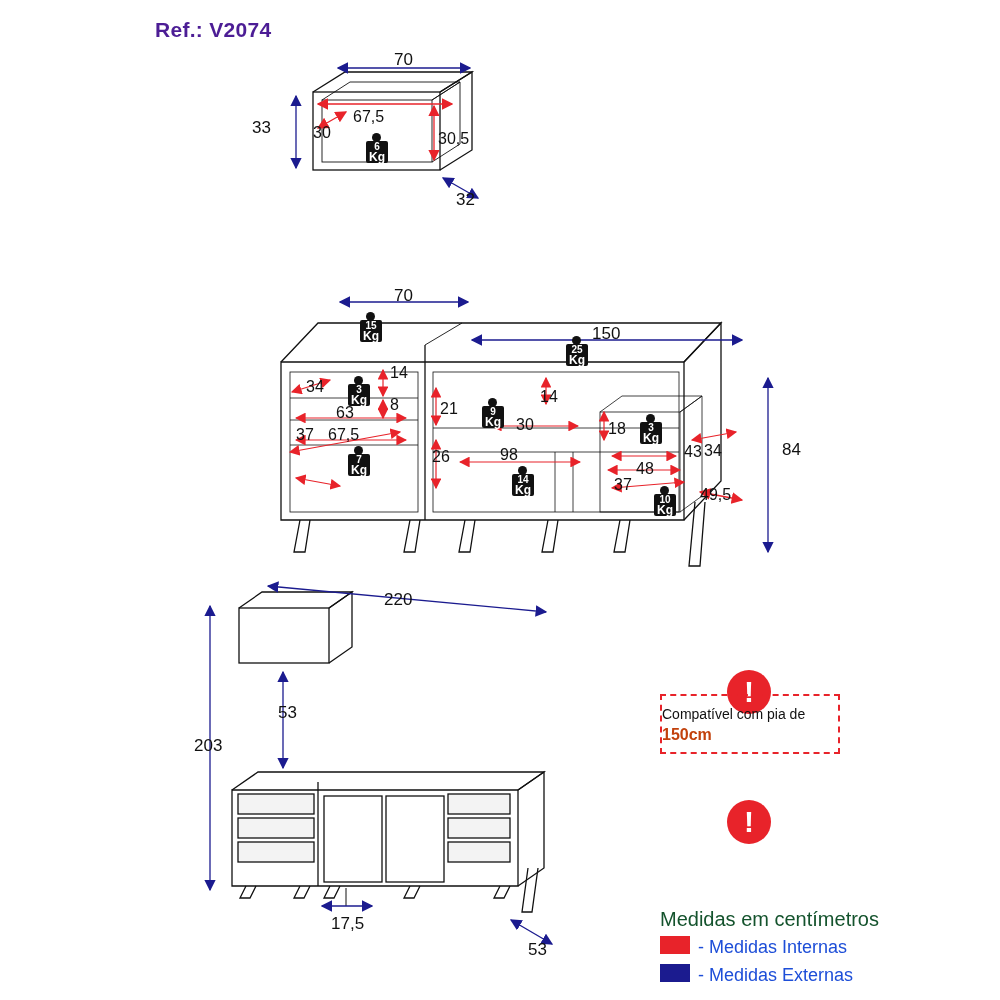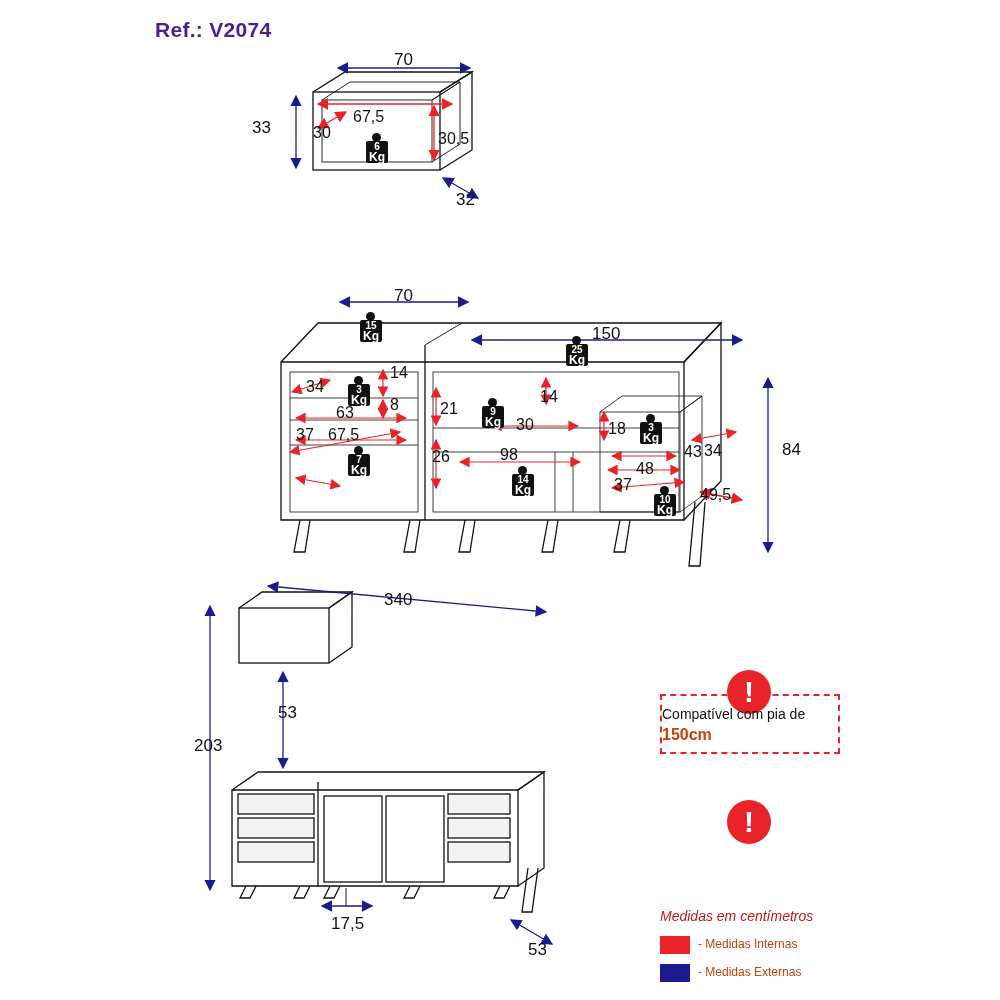--- a/index.html
+++ b/index.html
@@ -55,24 +55,24 @@
   .note .t1{font-size:14px;}
   .note .t2{font-size:16px;font-weight:bold;color:#c2410c;}
   .bang{
     position:absolute;
     width:44px;height:44px;border-radius:50%;
     background:#e8232a;color:#fff;
     font-size:30px;font-weight:bold;
     line-height:44px;text-align:center;
   }
   .legend-title{
-    position:absolute;font-size:14px;color:#b91c1c;font-style:italic;
+    position:absolute;font-size:20px;color:#14532d;
   }
   .swatch{position:absolute;width:30px;height:18px;}
-  .legend-text{position:absolute;font-size:12px;color:#c2410c;}
+  .legend-text{position:absolute;font-size:18px;color:#1d4ed8;}
 </style>
 </head>
 <body>
 
 <div class="stage">
 
   <div class="ref-title">Ref.: V2074</div>
 
   <svg class="diagram" viewBox="0 0 1000 1000">
     <defs>
@@ -289,21 +289,21 @@
     <span class="n">14</span>
     <span class="u">Kg</span>
   </div>
 
   <div class="kgdot" style="left:660px;top:486px;"></div>
   <div class="kgbadge" style="left:654px;top:494px;">
     <span class="n">10</span>
     <span class="u">Kg</span>
   </div>
 
-  <div class="lbl big" style="left:384px;top:590px;">340</div>
+  <div class="lbl big" style="left:384px;top:590px;">220</div>
   <div class="lbl big" style="left:194px;top:736px;">203</div>
   <div class="lbl big" style="left:278px;top:703px;">53</div>
   <div class="lbl big" style="left:331px;top:914px;">17,5</div>
   <div class="lbl big" style="left:528px;top:940px;">53</div>
 
   <div class="bang" style="left:727px;top:670px;">!</div>
   <div class="note" style="left:660px;top:694px;width:180px;height:60px;padding-top:10px;">
     <div class="t1">Compatível com pia de</div>
     <div class="t2" style="margin-top:4px;">150cm</div>
   </div>

